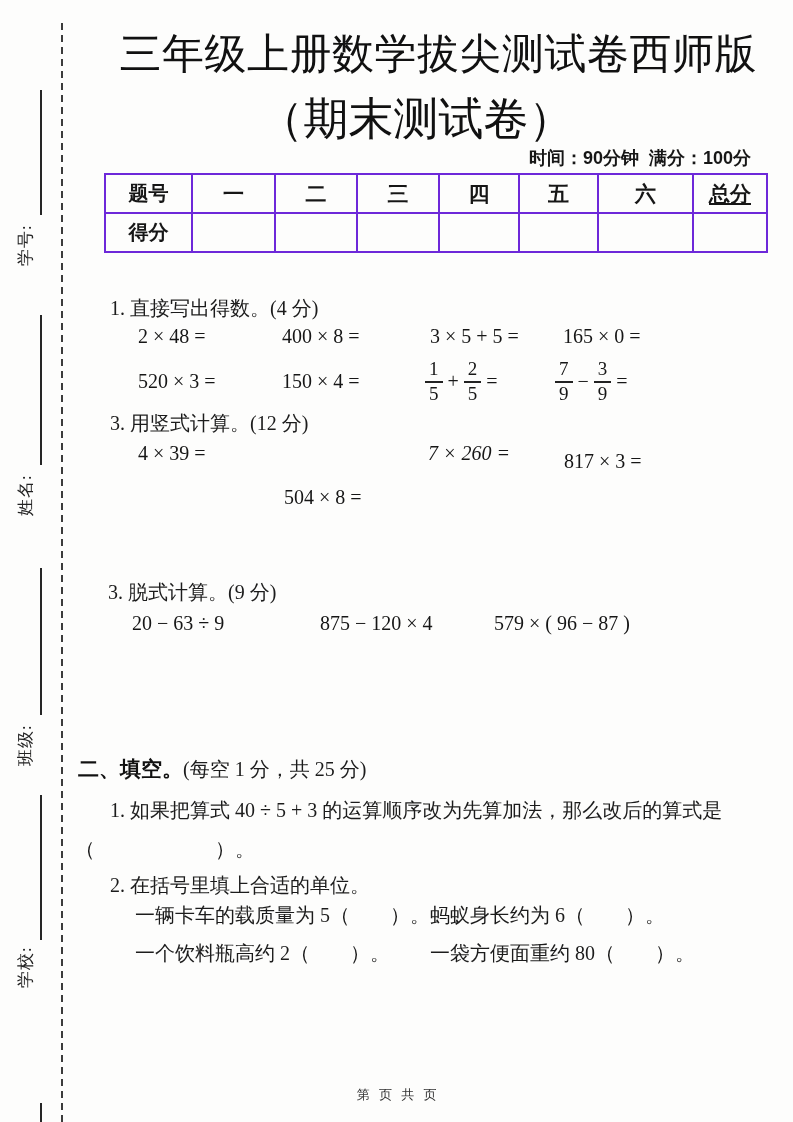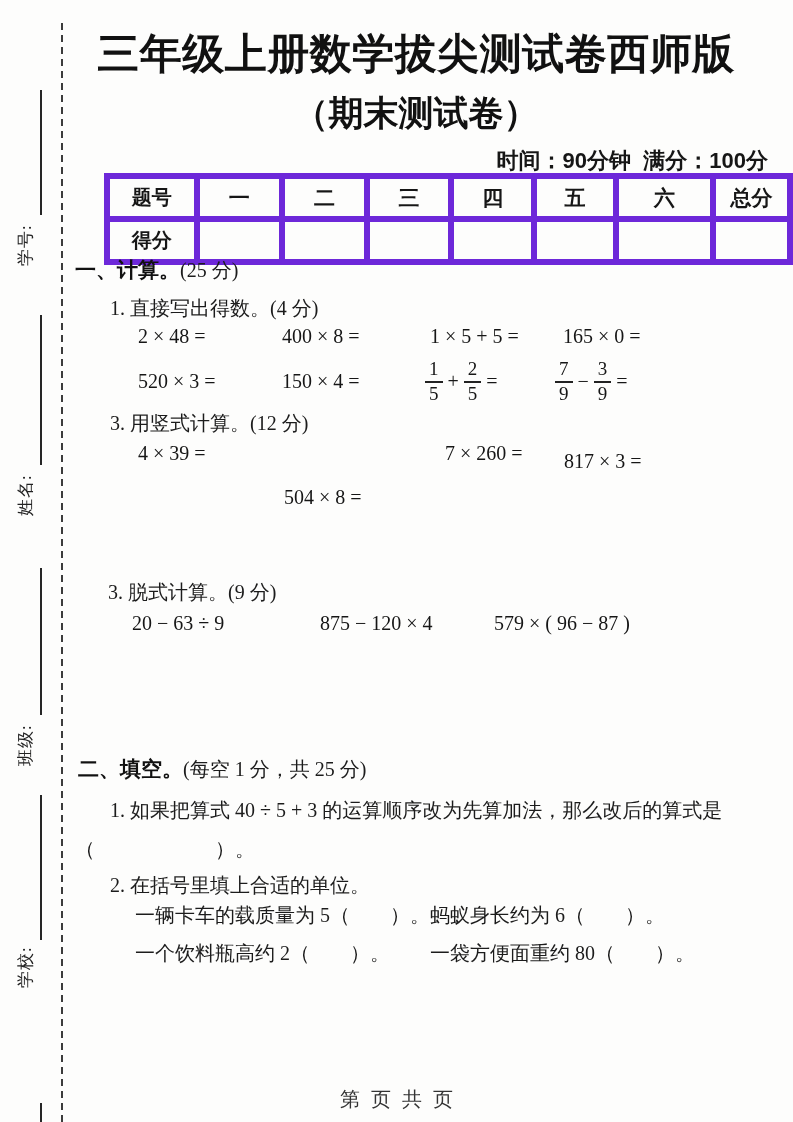--- a/index.html
+++ b/index.html
@@ -20,41 +20,41 @@
   .blank-line { position:absolute; left:40px; width:2px; background:#262626; }
   .side-label {
     position:absolute; width:80px; height:22px; left:-14px;
     transform:rotate(-90deg);
     font-size:17px; line-height:22px; text-align:center;
     letter-spacing:1px; color:#222;
   }
   
   .title {
     position:absolute; left:75px; top:30px; width:682px;
-    font-family:"Liberation Sans", sans-serif; font-weight:bold;
+    font-family:"Liberation Sans", sans-serif; font-weight:normal;
     font-size:42px; line-height:1.15; letter-spacing:0.5px;
-    text-align:center; color:#111;
+    text-align:right; color:#111;
   }
   .subtitle {
     position:absolute; left:75px; top:90px; width:682px;
-    font-family:"Liberation Sans", sans-serif; font-weight:bold;
-    font-size:35px; line-height:1.3; text-align:center; color:#111;
+    font-family:"Liberation Sans", sans-serif; font-weight:normal;
+    font-size:45px; line-height:1.3; text-align:center; color:#111;
   }
   .meta {
-    position:absolute; left:88px; top:146px; width:680px;
+    position:absolute; left:71px; top:146px; width:680px;
     font-family:"Liberation Sans", sans-serif; font-weight:bold;
-    font-size:22px; text-align:right; color:#161616; white-space:pre;
+    font-size:18px; text-align:right; color:#161616; white-space:pre;
   }
   
   .score-table {
     position:absolute; left:104px; top:173px;
     border-collapse:collapse; table-layout:fixed;
   }
   .score-table td {
-    border:6px solid #6d28d9; height:37px;
+    border:2px solid #6d28d9; height:37px;
     text-align:center; vertical-align:middle;
     font-size:21px; font-weight:bold; color:#161616;
     padding:0;
   }
   .score-table td.hd {
     font-family:"Liberation Sans", sans-serif; font-size:20px;
   }
   
   .sec-h { position:absolute; font-size:20px; white-space:pre; }
   .sec-h .num, .sec-h .nm {
@@ -66,21 +66,21 @@
   .expr { position:absolute; font-size:20px; white-space:pre; color:#161616; }
   .fx { display:inline-flex; align-items:center; gap:5px; }
   .frac { display:inline-flex; flex-direction:column; align-items:center; line-height:1.1; font-size:19px; }
   .fn { border-bottom:2px solid #222; padding:0 4px 1px; }
   .fd { padding-top:1px; }
   .fop { font-size:20px; }
   .fill-line { position:absolute; font-size:20px; white-space:pre; color:#1c1c1c; }
   
   .footer {
     position:absolute; left:0; top:1086px; width:793px;
-    text-align:center; font-size:20px; color:#333; word-spacing:6px;
+    text-align:center; font-size:13px; color:#333; word-spacing:6px;
   }
 </style>
 </head>
 <body>
 
 <div class="page">
 
   <div class="cut-line"></div>
 
   <div class="blank-line" style="top:90px;height:125px;"></div>
@@ -104,43 +104,42 @@
   <table class="score-table">
     <tbody>
         <tr>
       <td class="hd" style="width:85px;">题号</td>
       <td style="width:81px;">一</td>
       <td style="width:80px;">二</td>
       <td style="width:80px;">三</td>
       <td style="width:78px;">四</td>
       <td style="width:77px;">五</td>
       <td style="width:93px;">六</td>
-      <td style="width:72px;">总分</td>
+      <td style="width:72px;text-decoration:underline;">总分</td>
     </tr>
     <tr>
       <td class="hd">得分</td>
       <td></td>
       <td></td>
       <td></td>
       <td></td>
       <td></td>
       <td></td>
       <td></td>
     </tr>
   </tbody>
     </table>
 
-  <div class="sec-h" style="left:75px;top:256px;"><span class="num">一、</span><span class="nm">计算。</span><span class="sc">(25 分)</span></div>
 
   <div class="item-h" style="left:110px;top:295px;">1. 直接写出得数。(4 分)</div>
 
   <div class="row" style="top:325px;">
     <span class="expr" style="left:138px;">2 × 48 =</span>
     <span class="expr" style="left:282px;">400 × 8 =</span>
-    <span class="expr" style="left:430px;">1 × 5 + 5 =</span>
+    <span class="expr" style="left:430px;">3 × 5 + 5 =</span>
     <span class="expr" style="left:563px;">165 × 0 =</span>
   </div>
 
   <div class="row" style="top:359px;">
     <span class="expr" style="left:138px;top:11px;">520 × 3 =</span>
     <span class="expr" style="left:282px;top:11px;">150 × 4 =</span>
     <span class="expr fx" style="left:425px;">
       <span class="frac"><span class="fn">1</span><span class="fd">5</span></span>
       <span class="fop">+</span>
       <span class="frac"><span class="fn">2</span><span class="fd">5</span></span>
@@ -152,21 +151,21 @@
       <span class="frac"><span class="fn">3</span><span class="fd">9</span></span>
       <span class="fop">=</span>
     </span>
   </div>
 
   <div class="item-h" style="left:110px;top:410px;">3. 用竖式计算。(12 分)</div>
 
   <div class="row" style="top:442px;">
     <span class="expr" style="left:138px;">4 × 39 =</span>
     <span class="expr" style="left:284px;margin-top:44px;">504 × 8 =</span>
-    <span class="expr" style="left:445px;">7 × 260 =</span>
+    <span class="expr" style="left:428px;font-style:italic;">7 × 260 =</span>
     <span class="expr" style="left:564px;margin-top:8px;">817 × 3 =</span>
   </div>
 
   <div class="item-h" style="left:108px;top:579px;">3. 脱式计算。(9 分)</div>
 
   <div class="row" style="top:612px;">
     <span class="expr" style="left:132px;">20 − 63 ÷ 9</span>
     <span class="expr" style="left:320px;">875 − 120 × 4</span>
     <span class="expr" style="left:494px;">579 × ( 96 − 87 )</span>
   </div>

